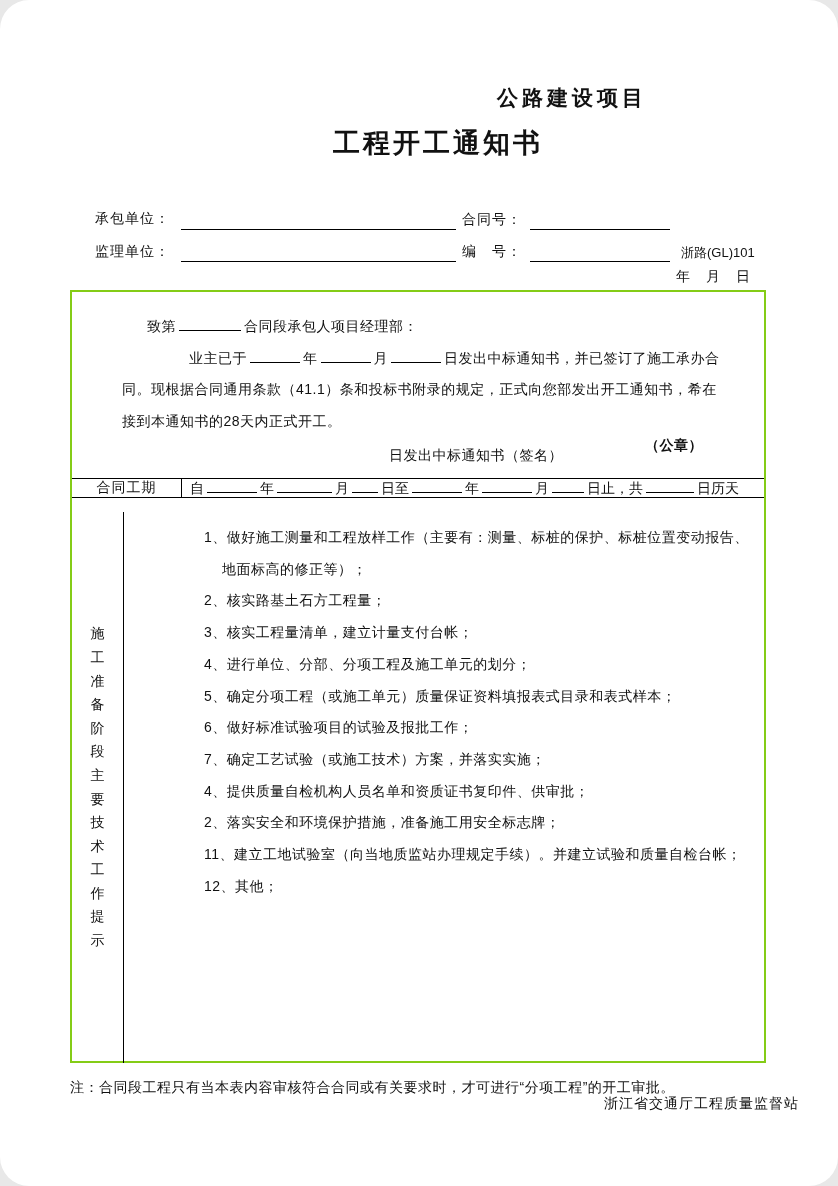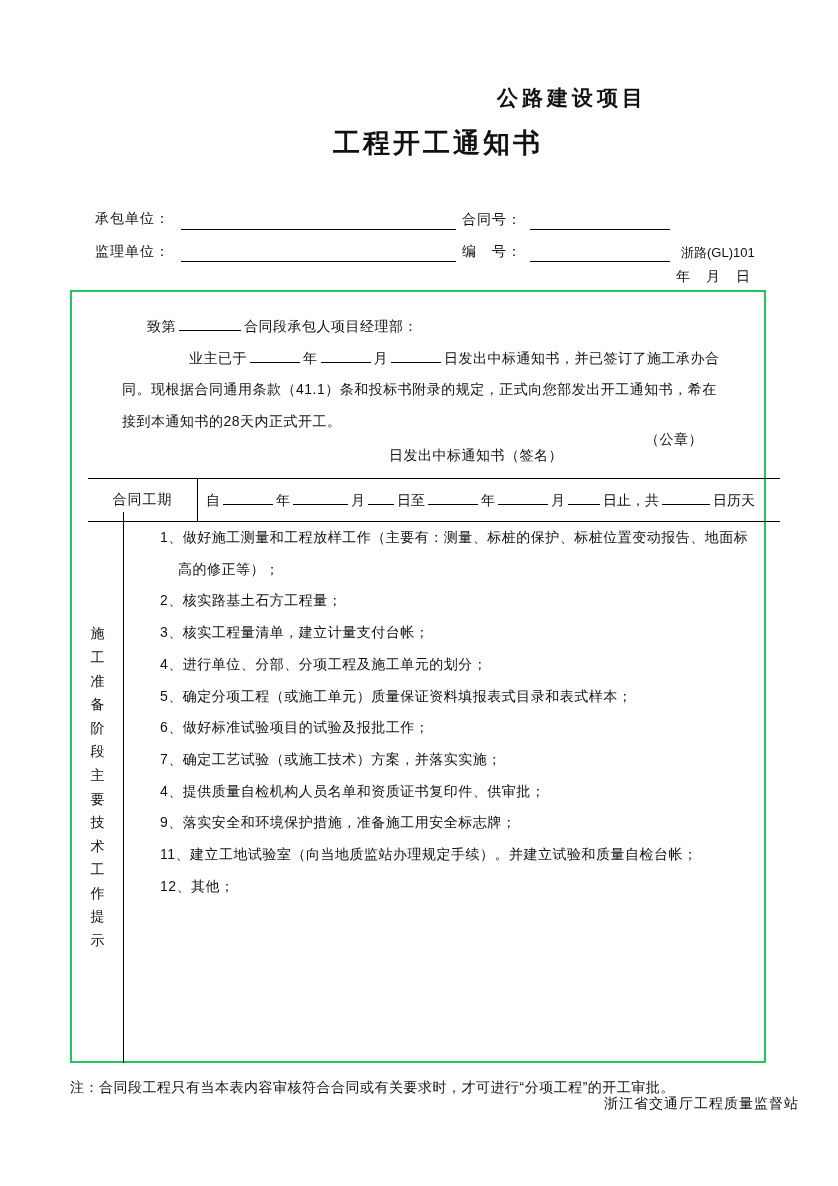--- a/index.html
+++ b/index.html
@@ -1,63 +1,64 @@
 <!DOCTYPE html>
 <html><head>
 <meta charset="utf-8">
 <style>
   html,body { margin:0; padding:0; background:#e8e8e8; }
   .page {
     position:relative; width:838px; height:1186px; margin:0 auto;
     background:#ffffff; color:#111;
     font-family:"Liberation Sans","DejaVu Sans",sans-serif;
     overflow:hidden;
+    border-radius:29px;
   }
   .abs { position:absolute; }
   .doc-title { font-size:21px; font-weight:bold; letter-spacing:4px; }
   .doc-subtitle { font-size:27px; font-weight:bold; letter-spacing:3px; }
   .fld { font-size:14px; letter-spacing:1px; white-space:nowrap; }
   .blank {
     display:inline-block; border-bottom:1px solid #000;
     height:1em; vertical-align:baseline; margin:0 3px;
   }
   .w26 { width:26px; } .w32 { width:32px; } .w48 { width:48px; }
   .w50 { width:50px; } .w55 { width:55px; } .w62 { width:62px; }
   .w140 { width:140px; } .w275 { width:275px; }
   .main-box {
     position:absolute; left:70px; top:290px; width:696px; height:773px;
-    border:2px solid #22c55e; box-sizing:border-box;
+    border:2px solid #84cc16; box-sizing:border-box;
   }
   .notice-sec { position:absolute; left:0; top:0; width:100%; height:186px; }
   .nline { position:absolute; font-size:14px; letter-spacing:0.5px; white-space:nowrap; }
   .duration-row {
-    position:absolute; left:0; top:186px; width:100%; height:44px;
+    position:absolute; left:0; top:186px; width:100%; height:20px;
     border-top:1.5px solid #000; border-bottom:1.5px solid #000; box-sizing:border-box;
-    display:flex; align-items:center; font-size:14px;margin-left:16px;
+    display:flex; align-items:center; font-size:14px;
   }
   .duration-label {
     width:110px; flex:0 0 110px; text-align:center; letter-spacing:1px;
     align-self:stretch; display:flex; align-items:center; justify-content:center;
     border-right:1.5px solid #000; box-sizing:border-box; font-size:14px;
   }
   .duration-content { padding-left:8px; white-space:nowrap; }
   .tips-sec { position:absolute; left:0; top:220px; width:100%; height:551px; }
   .side-cell {
     position:absolute; left:0; top:0; width:52px; height:100%;
     border-right:1.5px solid #000; box-sizing:border-box;
     display:flex; align-items:center; justify-content:center;
   }
   .side-chars { font-size:14px; text-align:center; }
   .side-chars div { line-height:23.6px; }
   .tips-list {
     position:absolute; left:88px; top:10px; width:592px;
     margin:0; padding:0; list-style:none;
     font-size:14px; line-height:31.7px; letter-spacing:0.5px;
   }
-  .tips-list li { padding-left:18px; text-indent:-18px; }
+  .tips-list li { padding-left:18px; text-indent:-18px;margin-left:44px; }
   .footer-note { font-size:14px; letter-spacing:0.5px; white-space:nowrap;margin-top:8px; }
   .footer-agency { font-size:14px; letter-spacing:1px; white-space:nowrap;margin-left:32px; }
 </style>
 </head>
 <body>
 
 <div class="page">
 
   <div class="abs doc-title" style="left:497px; top:84px;">公路建设项目</div>
   <div class="abs doc-subtitle" style="left:333px; top:125px;">工程开工通知书</div>
@@ -80,21 +81,21 @@
     <div class="notice-sec">
       <div class="nline" style="left:75px; top:24px;">
         <span>致第</span><span class="blank w62"></span><span>合同段承包人项目经理部：</span>
       </div>
       <div class="nline" style="left:117px; top:56px;">
         <span>业主已于</span><span class="blank w50"></span><span>年</span><span class="blank w50"></span><span>月</span><span class="blank w50"></span><span>日发出中标通知书，并已签订了施工承办合</span>
       </div>
       <div class="nline" style="left:50px; top:89px;">同。现根据合同通用条款（41.1）条和投标书附录的规定，正式向您部发出开工通知书，希在</div>
       <div class="nline" style="left:50px; top:121px;">接到本通知书的28天内正式开工。</div>
       <div class="nline" style="left:317px; top:155px;">日发出中标通知书（签名）</div>
-      <div class="nline" style="left:573px; top:139px;">（公章）</div>
+      <div class="nline" style="left:573px; top:145px;font-weight:bold;">（公章）</div>
     </div>
 
     <div class="duration-row">
       <div class="duration-label">合同工期</div>
       <div class="duration-content">
         <span>自</span><span class="blank w50"></span><span>年</span><span class="blank w55"></span><span>月</span><span class="blank w26"></span><span>日至</span><span class="blank w50"></span><span>年</span><span class="blank w50"></span><span>月</span><span class="blank w32"></span><span>日止，共</span><span class="blank w48"></span><span>日历天</span>
       </div>
     </div>
 
     <div class="tips-sec">
@@ -118,21 +119,21 @@
       </div>
       <ul class="tips-list">
           <li>1、做好施工测量和工程放样工作（主要有：测量、标桩的保护、标桩位置变动报告、地面标高的修正等）；</li>
           <li>2、核实路基土石方工程量；</li>
           <li>3、核实工程量清单，建立计量支付台帐；</li>
           <li>4、进行单位、分部、分项工程及施工单元的划分；</li>
           <li>5、确定分项工程（或施工单元）质量保证资料填报表式目录和表式样本；</li>
           <li>6、做好标准试验项目的试验及报批工作；</li>
           <li>7、确定工艺试验（或施工技术）方案，并落实实施；</li>
           <li>4、提供质量自检机构人员名单和资质证书复印件、供审批；</li>
-          <li>9、落实安全和环境保护措施，准备施工用安全标志牌；</li>
+          <li>2、落实安全和环境保护措施，准备施工用安全标志牌；</li>
           <li>11、建立工地试验室（向当地质监站办理规定手续）。并建立试验和质量自检台帐；</li>
           <li>12、其他；</li>
         </ul>
     </div>
 
   </div>
 
   <div class="abs footer-note" style="left:70px; top:1071px;">注：合同段工程只有当本表内容审核符合合同或有关要求时，才可进行“分项工程”的开工审批。</div>
   <div class="abs footer-agency" style="left:572px; top:1095px;">浙江省交通厅工程质量监督站</div>
 

